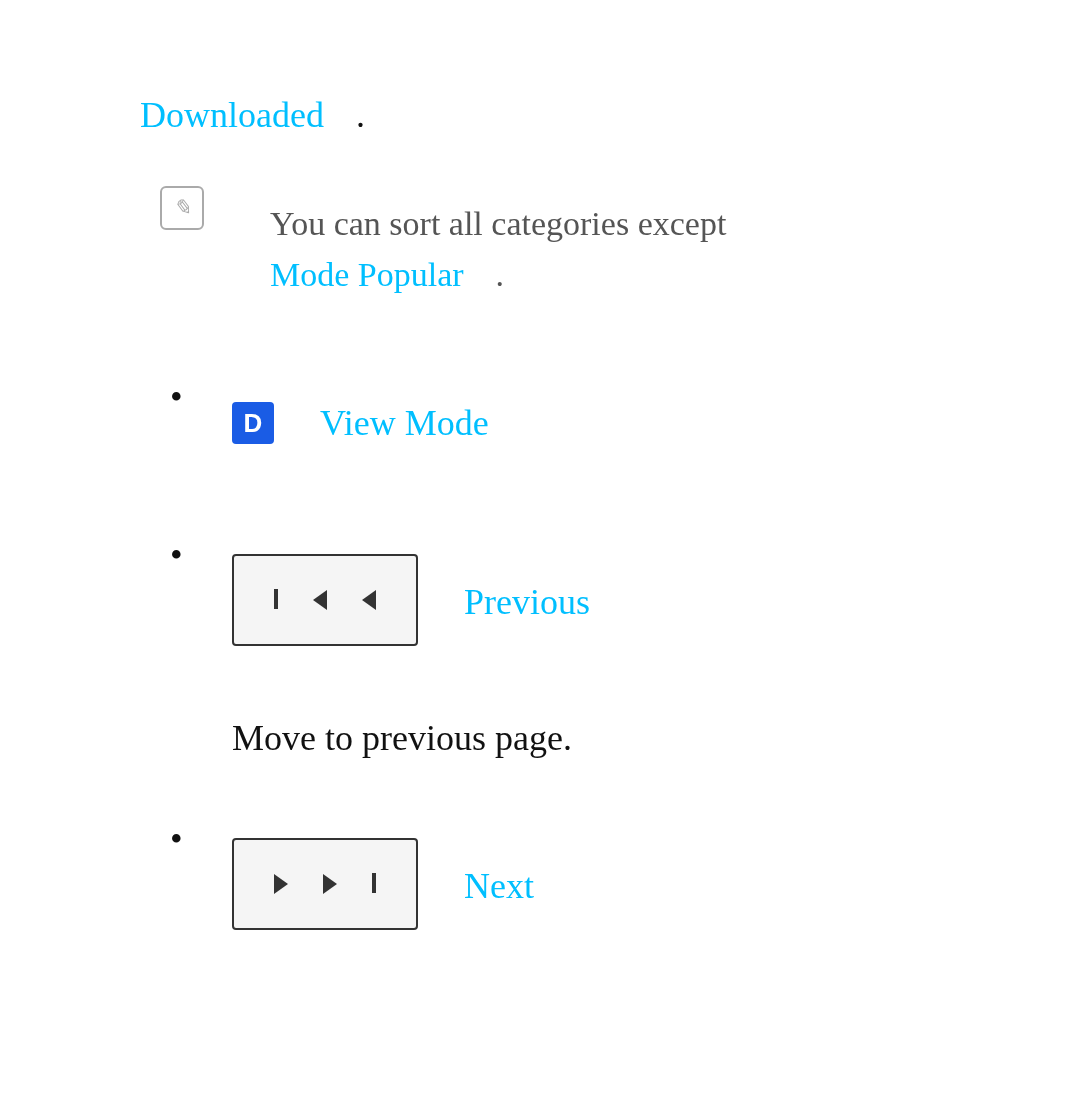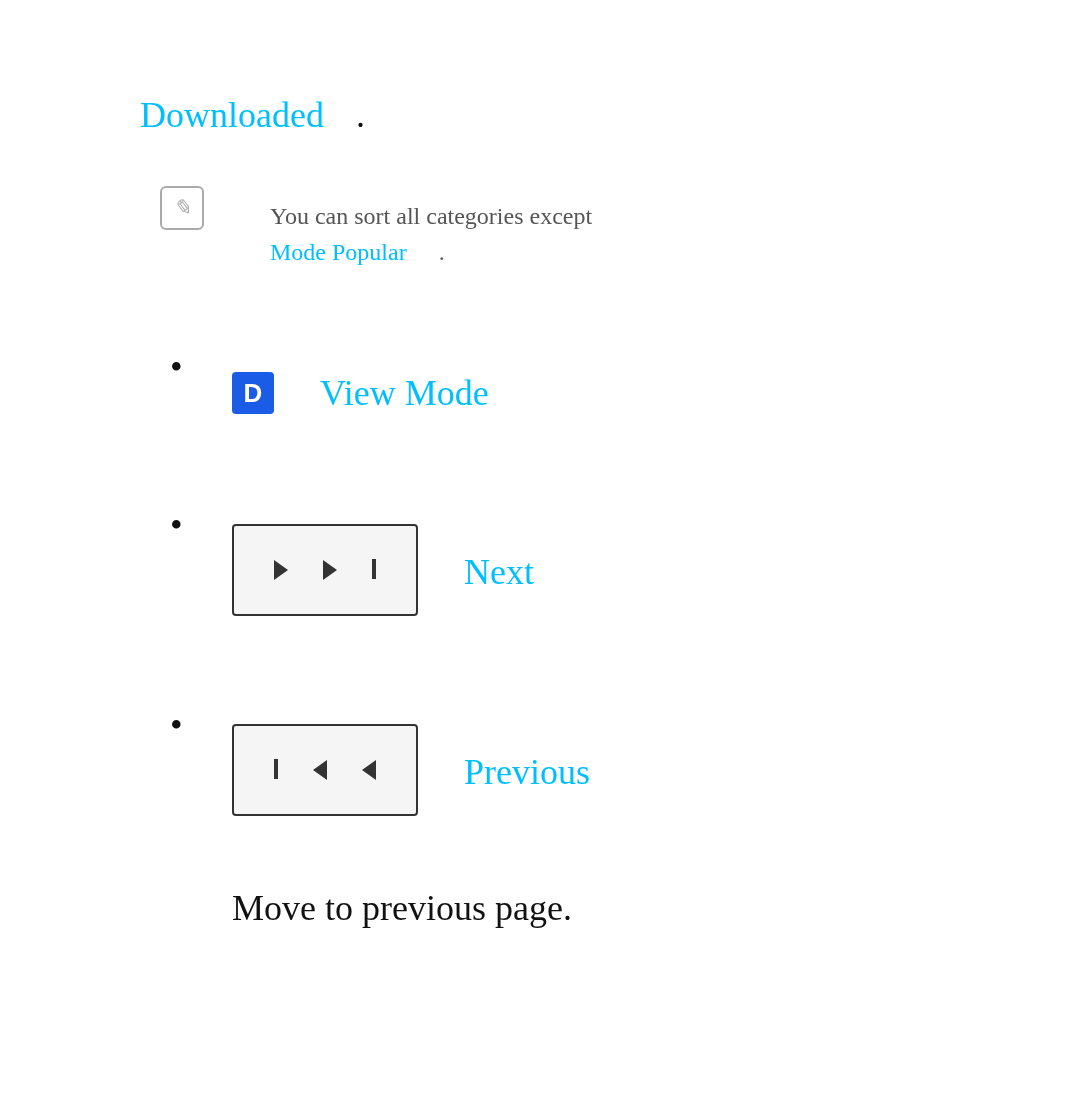--- a/index.html
+++ b/index.html
@@ -52,21 +52,21 @@
       align-items: center;
       justify-content: center;
       margin-top: 4px;
       color: #aaaaaa;
       font-size: 22px;
       font-style: italic;
       font-family: serif;
     }
 
     .note-text {
-      font-size: 24px;
+      font-size: 34px;
       line-height: 1.5;
       color: #555555;
     }
 
     .bullet-item-header {
       display: flex;
       align-items: center;
       gap: 14px;
       margin-bottom: 30px;
     }
@@ -223,47 +223,47 @@
       <a class="cyan-link">Mode Popular</a><span>.</span>
     </div>
   </div>
 
   <ul class="main-list">
 
     <li>
       <div class="bullet-item-header">
         <span class="d-badge">D</span>
         <a class="cyan-link" style="font-size:36px;">View Mode</a>
+      </div>
+    </li>
+
+    <li>
+      <div class="bullet-item-header">
+        <span class="rewind-badge">
+          <span class="icon-group">
+            <span class="bar-left"></span>
+            <span class="triangle-left"></span>
+            <span class="triangle-left"></span>
+          </span>
+        </span>
+        <a class="cyan-link" style="font-size:36px;">Previous</a>
+      </div>
+      <div class="item-description">
+        <span>Move to previous page.</span>
       </div>
     </li>
 
     <li>
       <div class="bullet-item-header">
         <span class="fastfwd-badge">
           <span class="icon-group">
             <span class="triangle-right"></span>
             <span class="triangle-right"></span>
             <span class="bar-right"></span>
           </span>
         </span>
         <a class="cyan-link" style="font-size:36px;">Next</a>
       </div>
     </li>
 
-    <li>
-      <div class="bullet-item-header">
-        <span class="rewind-badge">
-          <span class="icon-group">
-            <span class="bar-left"></span>
-            <span class="triangle-left"></span>
-            <span class="triangle-left"></span>
-          </span>
-        </span>
-        <a class="cyan-link" style="font-size:36px;">Previous</a>
-      </div>
-      <div class="item-description">
-        <span>Move to previous page.</span>
-      </div>
-    </li>
-
   </ul>
 
 </div>
 
 </body></html>

